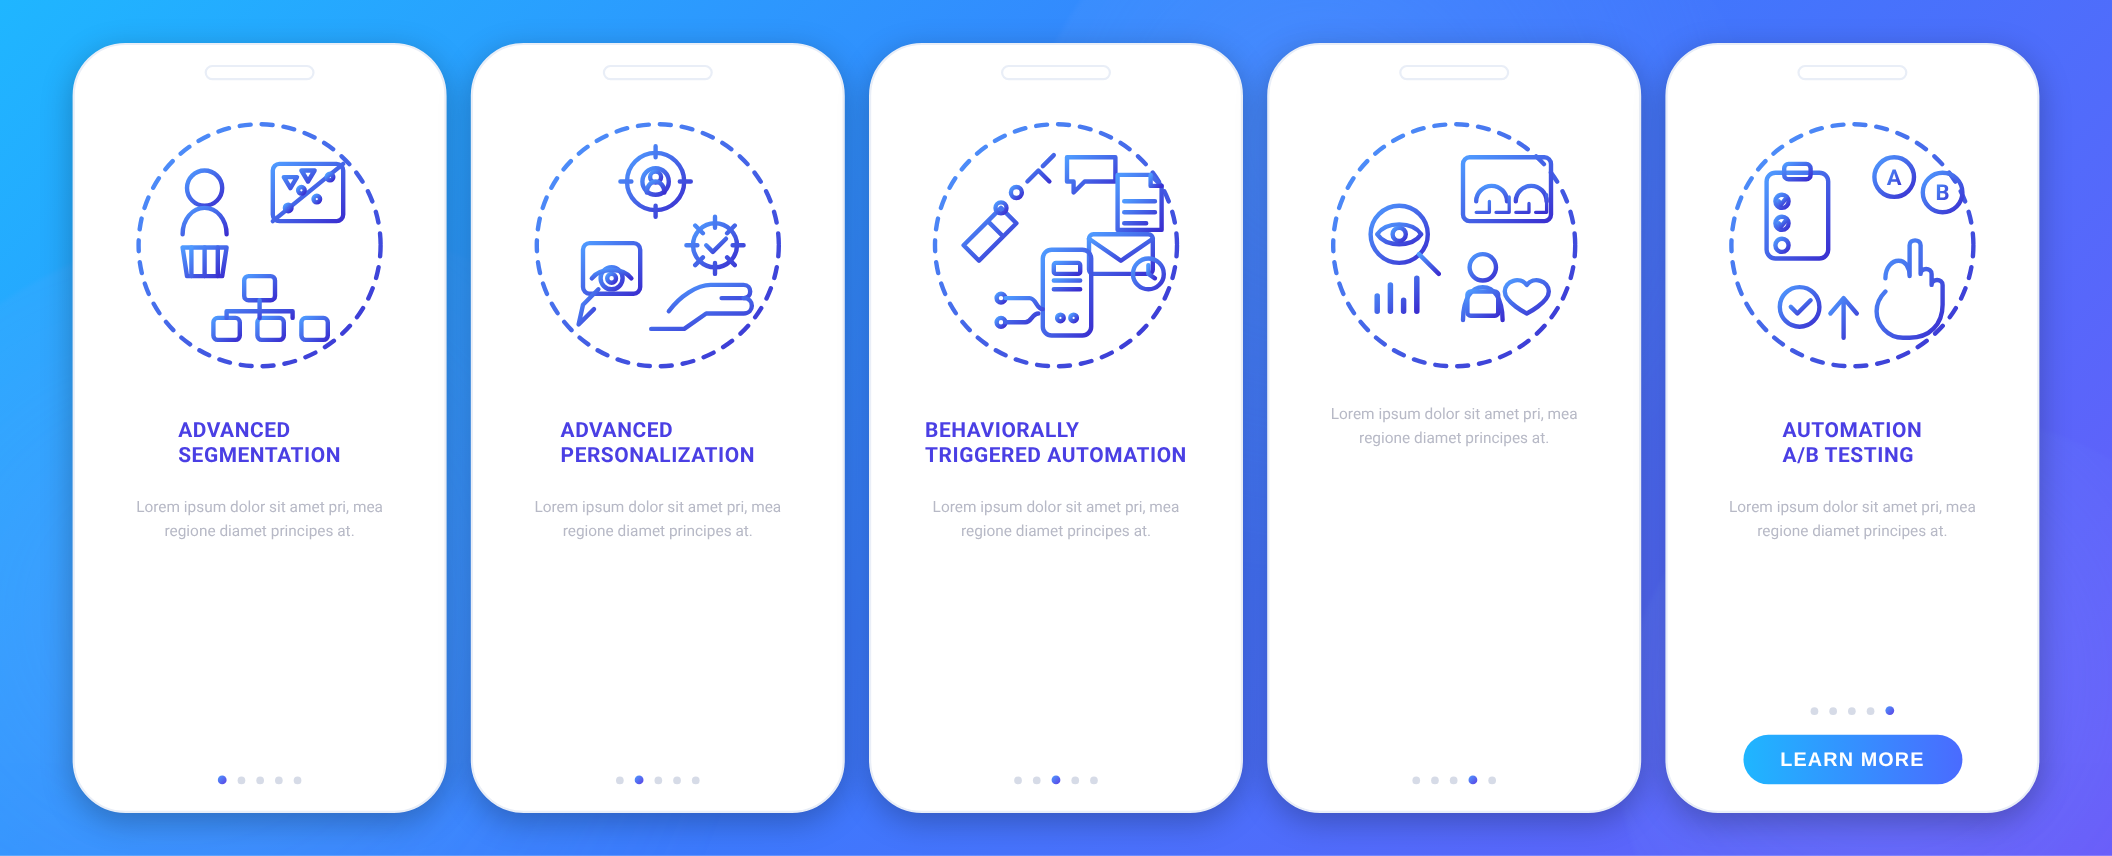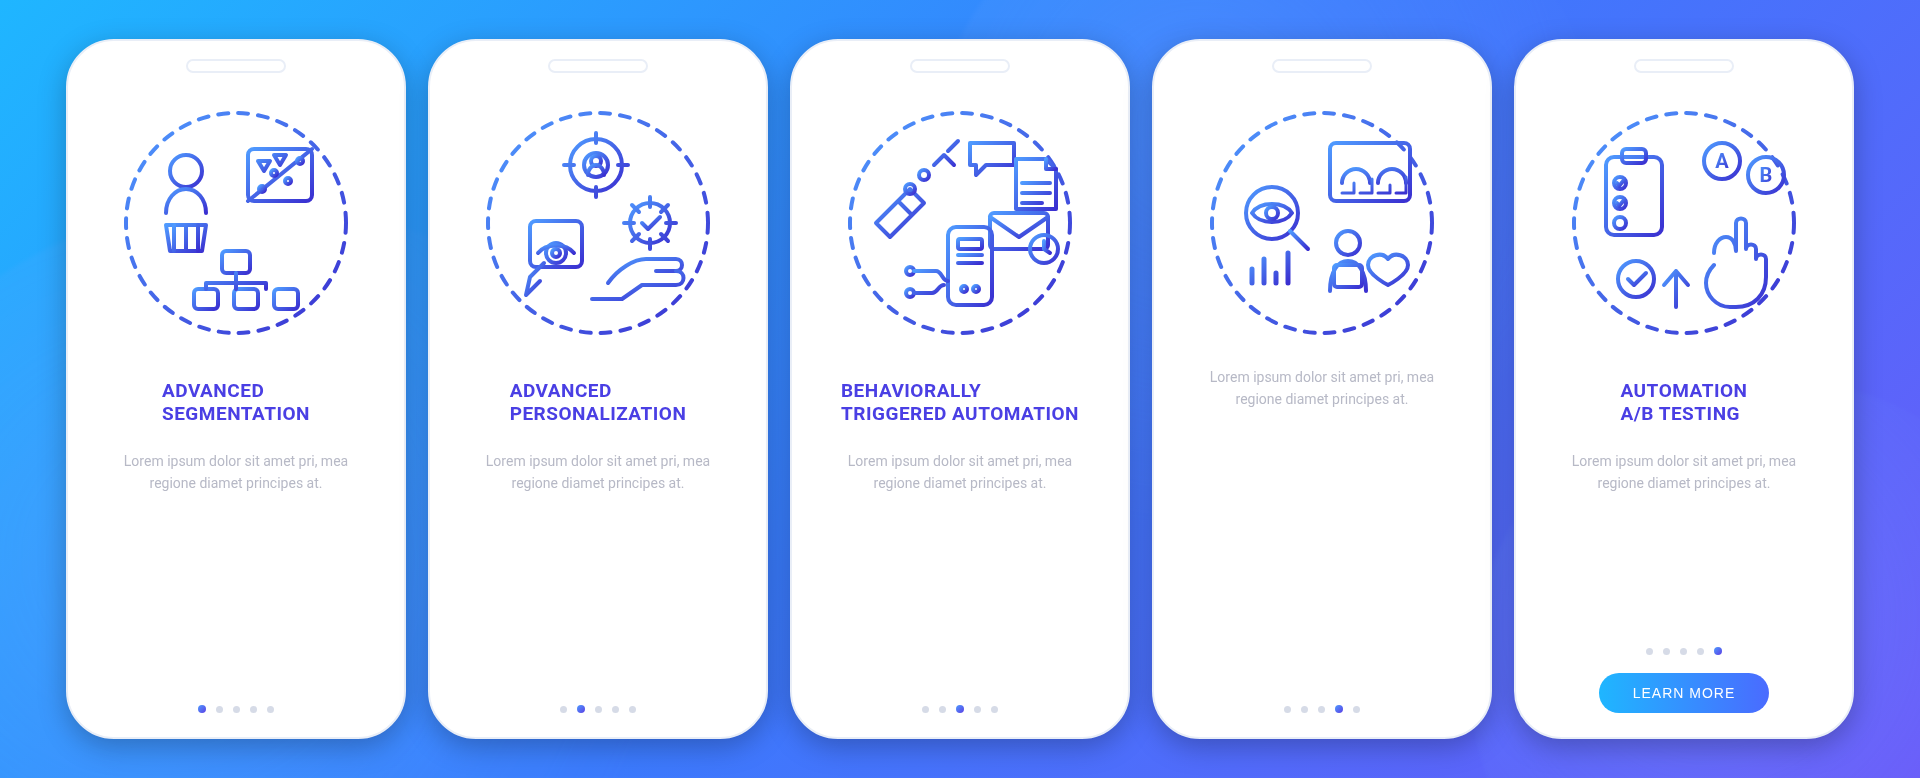--- a/index.html
+++ b/index.html
@@ -121,22 +121,22 @@
   }
 
   .cta {
     display: inline-flex;
     align-items: center;
     justify-content: center;
     padding: 12px 34px;
     border-radius: 999px;
     background: linear-gradient(90deg, #1fb6ff, #4a6bff);
     color: #fff;
-    font-weight: 400;
-    font-size: 14px;
+    font-weight: 700;
+    font-size: 18px;
     letter-spacing: 1px;
     border: none;
     cursor: pointer;
   }
 
   
 </style>
 </head>
 <body>
 

